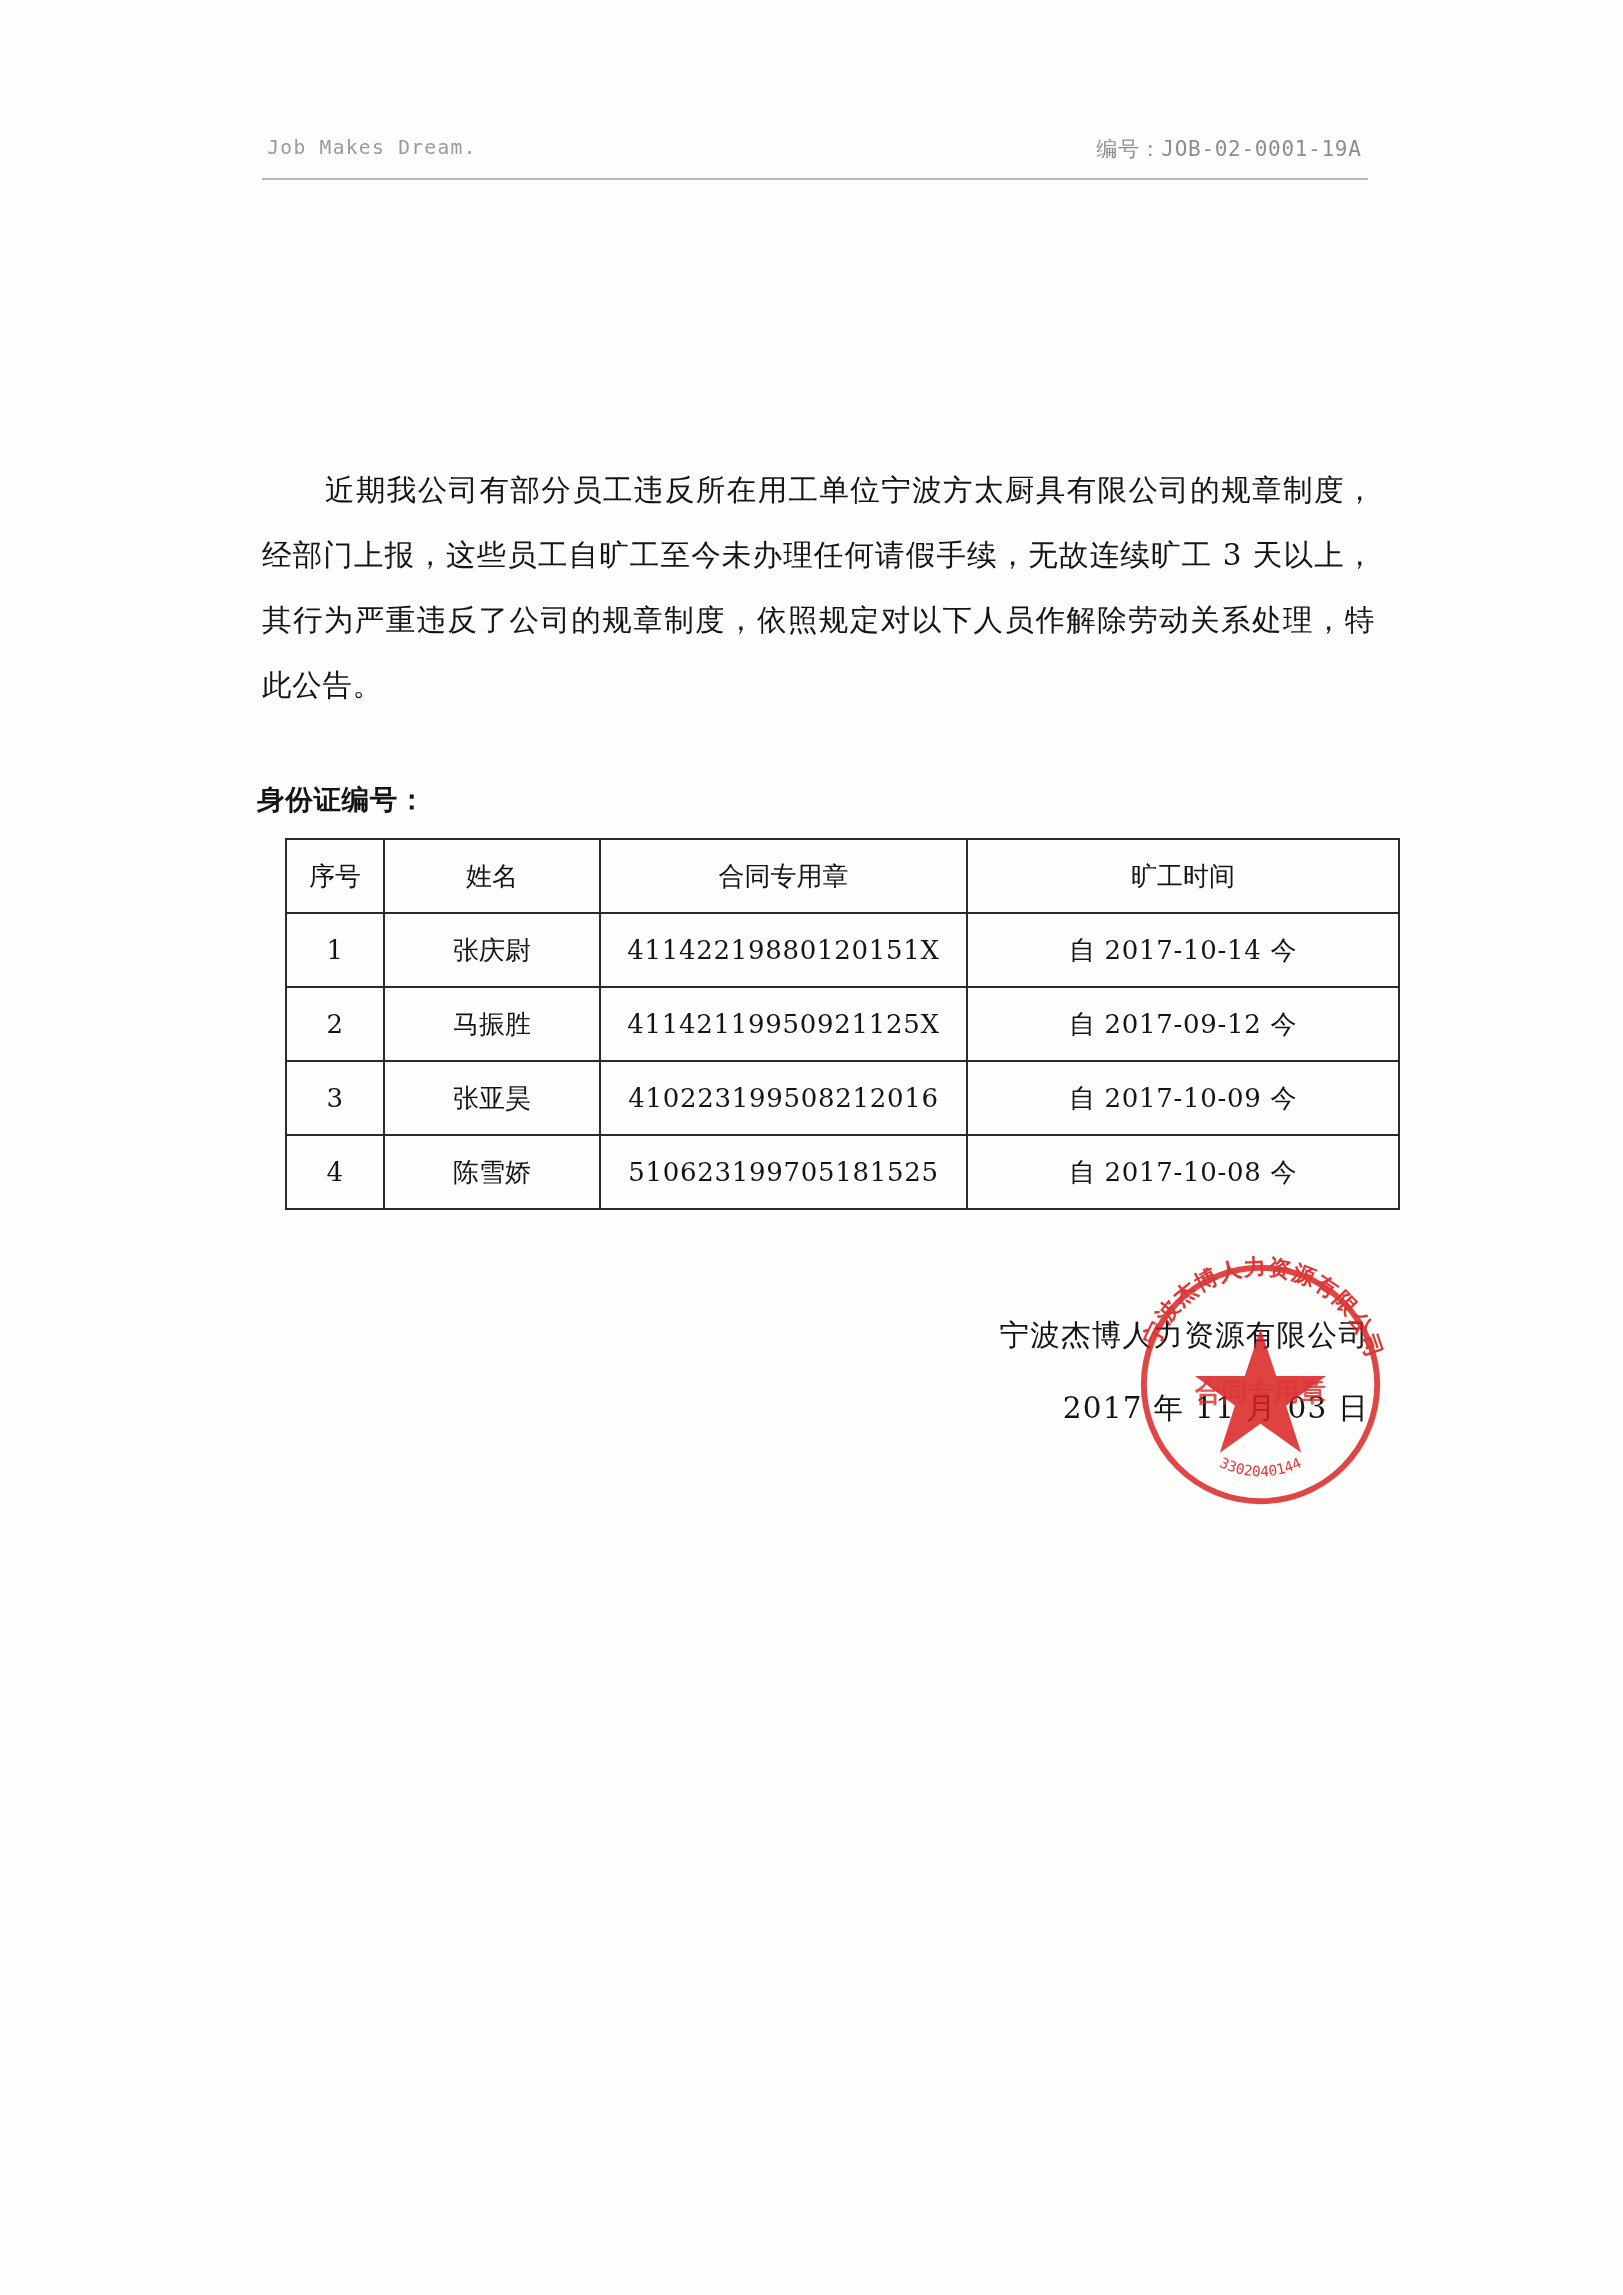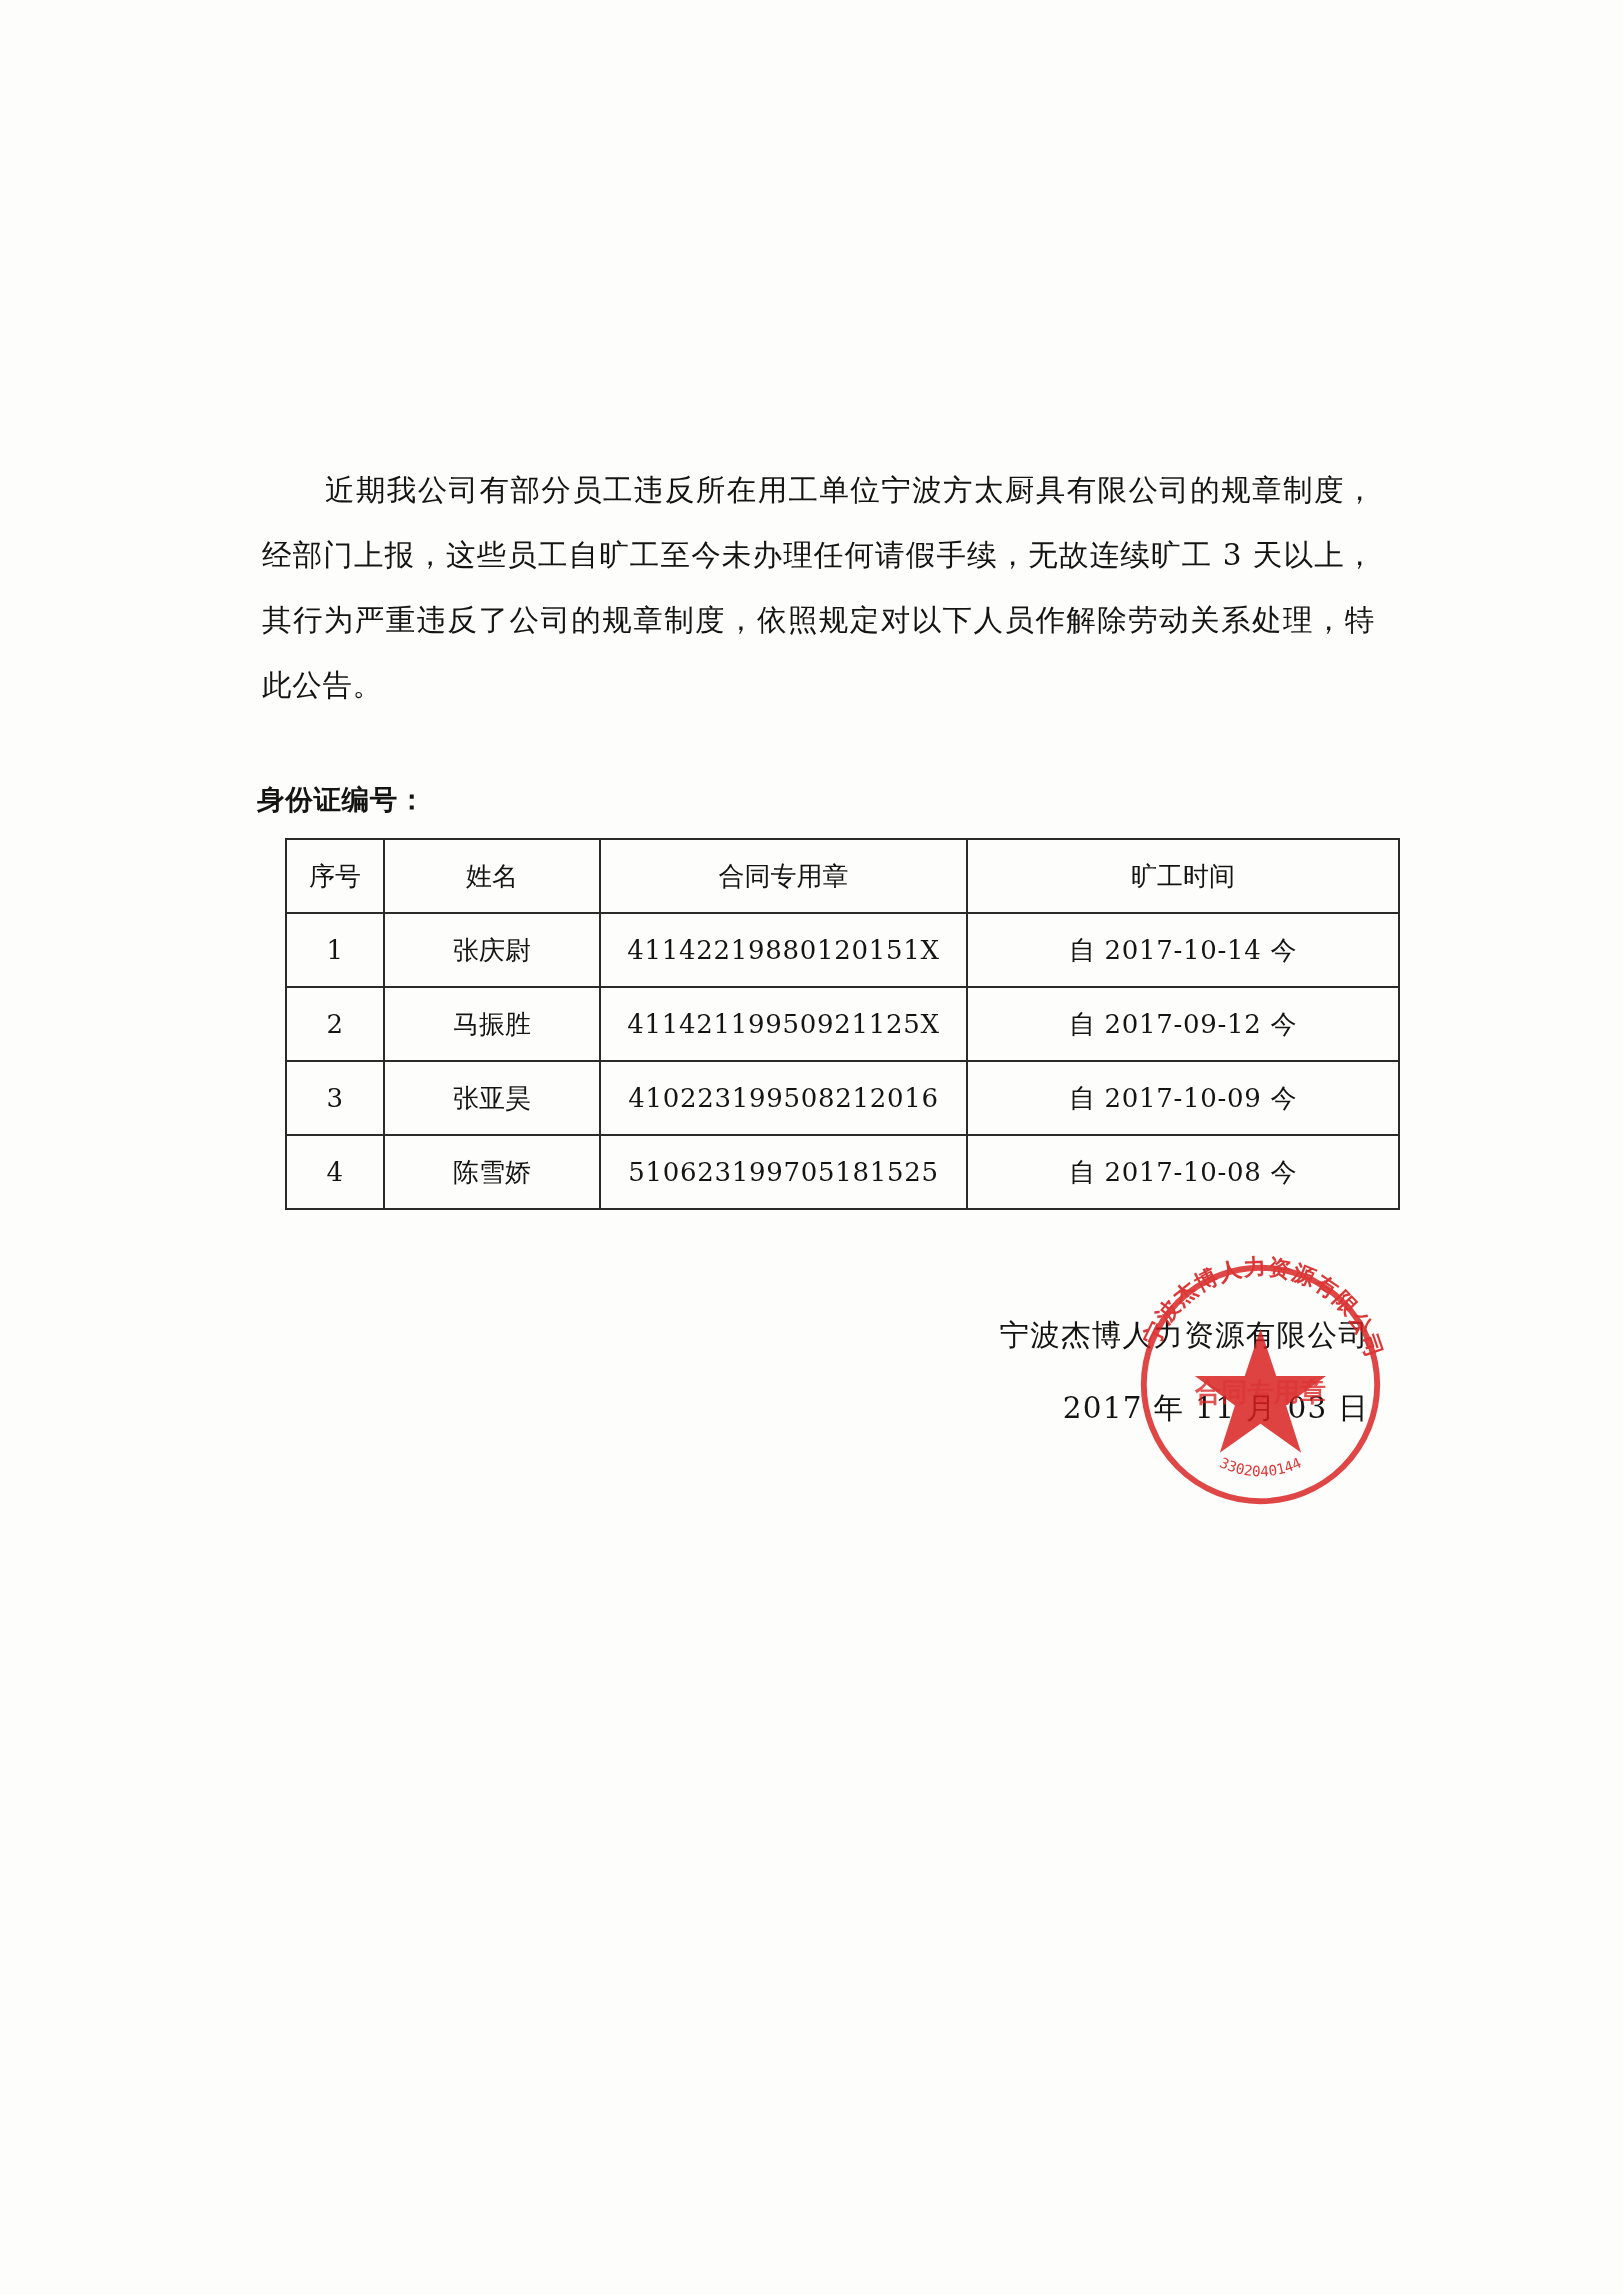--- a/index.html
+++ b/index.html
@@ -190,20 +190,25 @@
     font-size: 40px;
     font-weight: bold;
     fill: #d81c1c;
   }
 </style>
 </head>
 <body>
 
 <div class="page">
 
+  <div class="header">
+    <div class="header-slogan">Job Makes Dream.</div>
+    <div class="header-code">编号：JOB-02-0001-19A</div>
+    <div class="header-rule"></div>
+  </div>
 
 
   <div class="body-text">近期我公司有部分员工违反所在用工单位宁波方太厨具有限公司的规章制度，经部门上报，这些员工自旷工至今未办理任何请假手续，无故连续旷工 3 天以上，其行为严重违反了公司的规章制度，依照规定对以下人员作解除劳动关系处理，特此公告。</div>
 
   <div class="list-label">身份证编号：</div>
 
   <div class="table-wrap">
     <table class="roster">
       <colgroup>
         <col class="col-idx">

